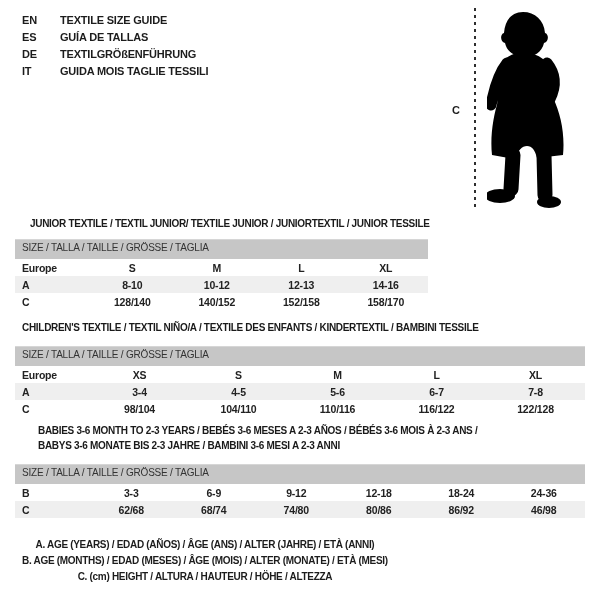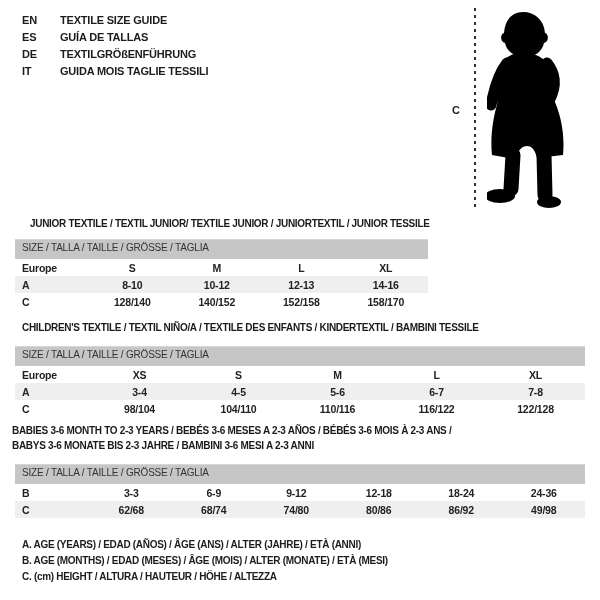--- a/index.html
+++ b/index.html
@@ -23,21 +23,21 @@
   table.size-table{position:absolute;border-collapse:collapse;table-layout:fixed;
     font-size:10.5px;letter-spacing:-0.2px;color:#222;}
   table.w-narrow{width:413px;left:15px;}
   table.w-wide{width:570px;left:15px;}
   th.bar{background:#c6c6c6;border-top:1px solid #d6d6d6;height:14px;text-align:left;
     font-size:10px;font-weight:normal;color:#333;padding:0 0 5px 7px;letter-spacing:-0.2px;}
   td{height:17px;text-align:center;padding:0;font-weight:bold;}
   td.rowlabel{text-align:left;padding-left:7px;}
   tr.shaded{background:#efefef;}
   
-  .footnotes{position:absolute;left:22px;top:537px;}
+  .footnotes{position:absolute;left:22px;top:537px;text-align:center;}
   .footnote{font-size:10px;font-weight:bold;letter-spacing:-0.3px;line-height:16px;white-space:nowrap;}
 </style>
 </head>
 <body>
 
 <div class="page">
 
   <div class="lang-list">
     <div class="lang-row">
       <span class="lang-code">EN</span>
@@ -155,21 +155,21 @@
           <td class="rowlabel">C</td>
           <td>98/104</td>
           <td>104/110</td>
           <td>110/116</td>
           <td>116/122</td>
           <td>122/128</td>
         </tr>
       </tbody>
   </table>
 
-  <div class="tbl-title" style="left:12px;top:423px;">
+  <div class="tbl-title" style="left:38px;top:423px;">
     <div>BABIES 3-6 MONTH TO 2-3 YEARS / BEBÉS 3-6 MESES A 2-3 AÑOS / BÉBÉS 3-6 MOIS À 2-3 ANS /</div>
     <div>BABYS 3-6 MONATE BIS 2-3 JAHRE / BAMBINI 3-6 MESI A 2-3 ANNI</div>
   </div>
   <table class="size-table w-wide" style="top:464px;">
       <colgroup>
         <col style="width: 75px;">
         <col>
         <col>
         <col>
         <col>
@@ -191,21 +191,21 @@
           <td>18-24</td>
           <td>24-36</td>
         </tr>
         <tr class="shaded">
           <td class="rowlabel">C</td>
           <td>62/68</td>
           <td>68/74</td>
           <td>74/80</td>
           <td>80/86</td>
           <td>86/92</td>
-          <td>49/98</td>
+          <td>46/98</td>
         </tr>
       </tbody>
   </table>
 
   <div class="footnotes">
     <div class="footnote">A. AGE (YEARS) / EDAD (AÑOS) / ÂGE (ANS) / ALTER (JAHRE) / ETÀ (ANNI)</div>
     <div class="footnote">B. AGE (MONTHS) / EDAD (MESES) / ÂGE (MOIS) / ALTER (MONATE) / ETÀ (MESI)</div>
     <div class="footnote">C. (cm) HEIGHT / ALTURA / HAUTEUR / HÖHE / ALTEZZA</div>
   </div>
 

